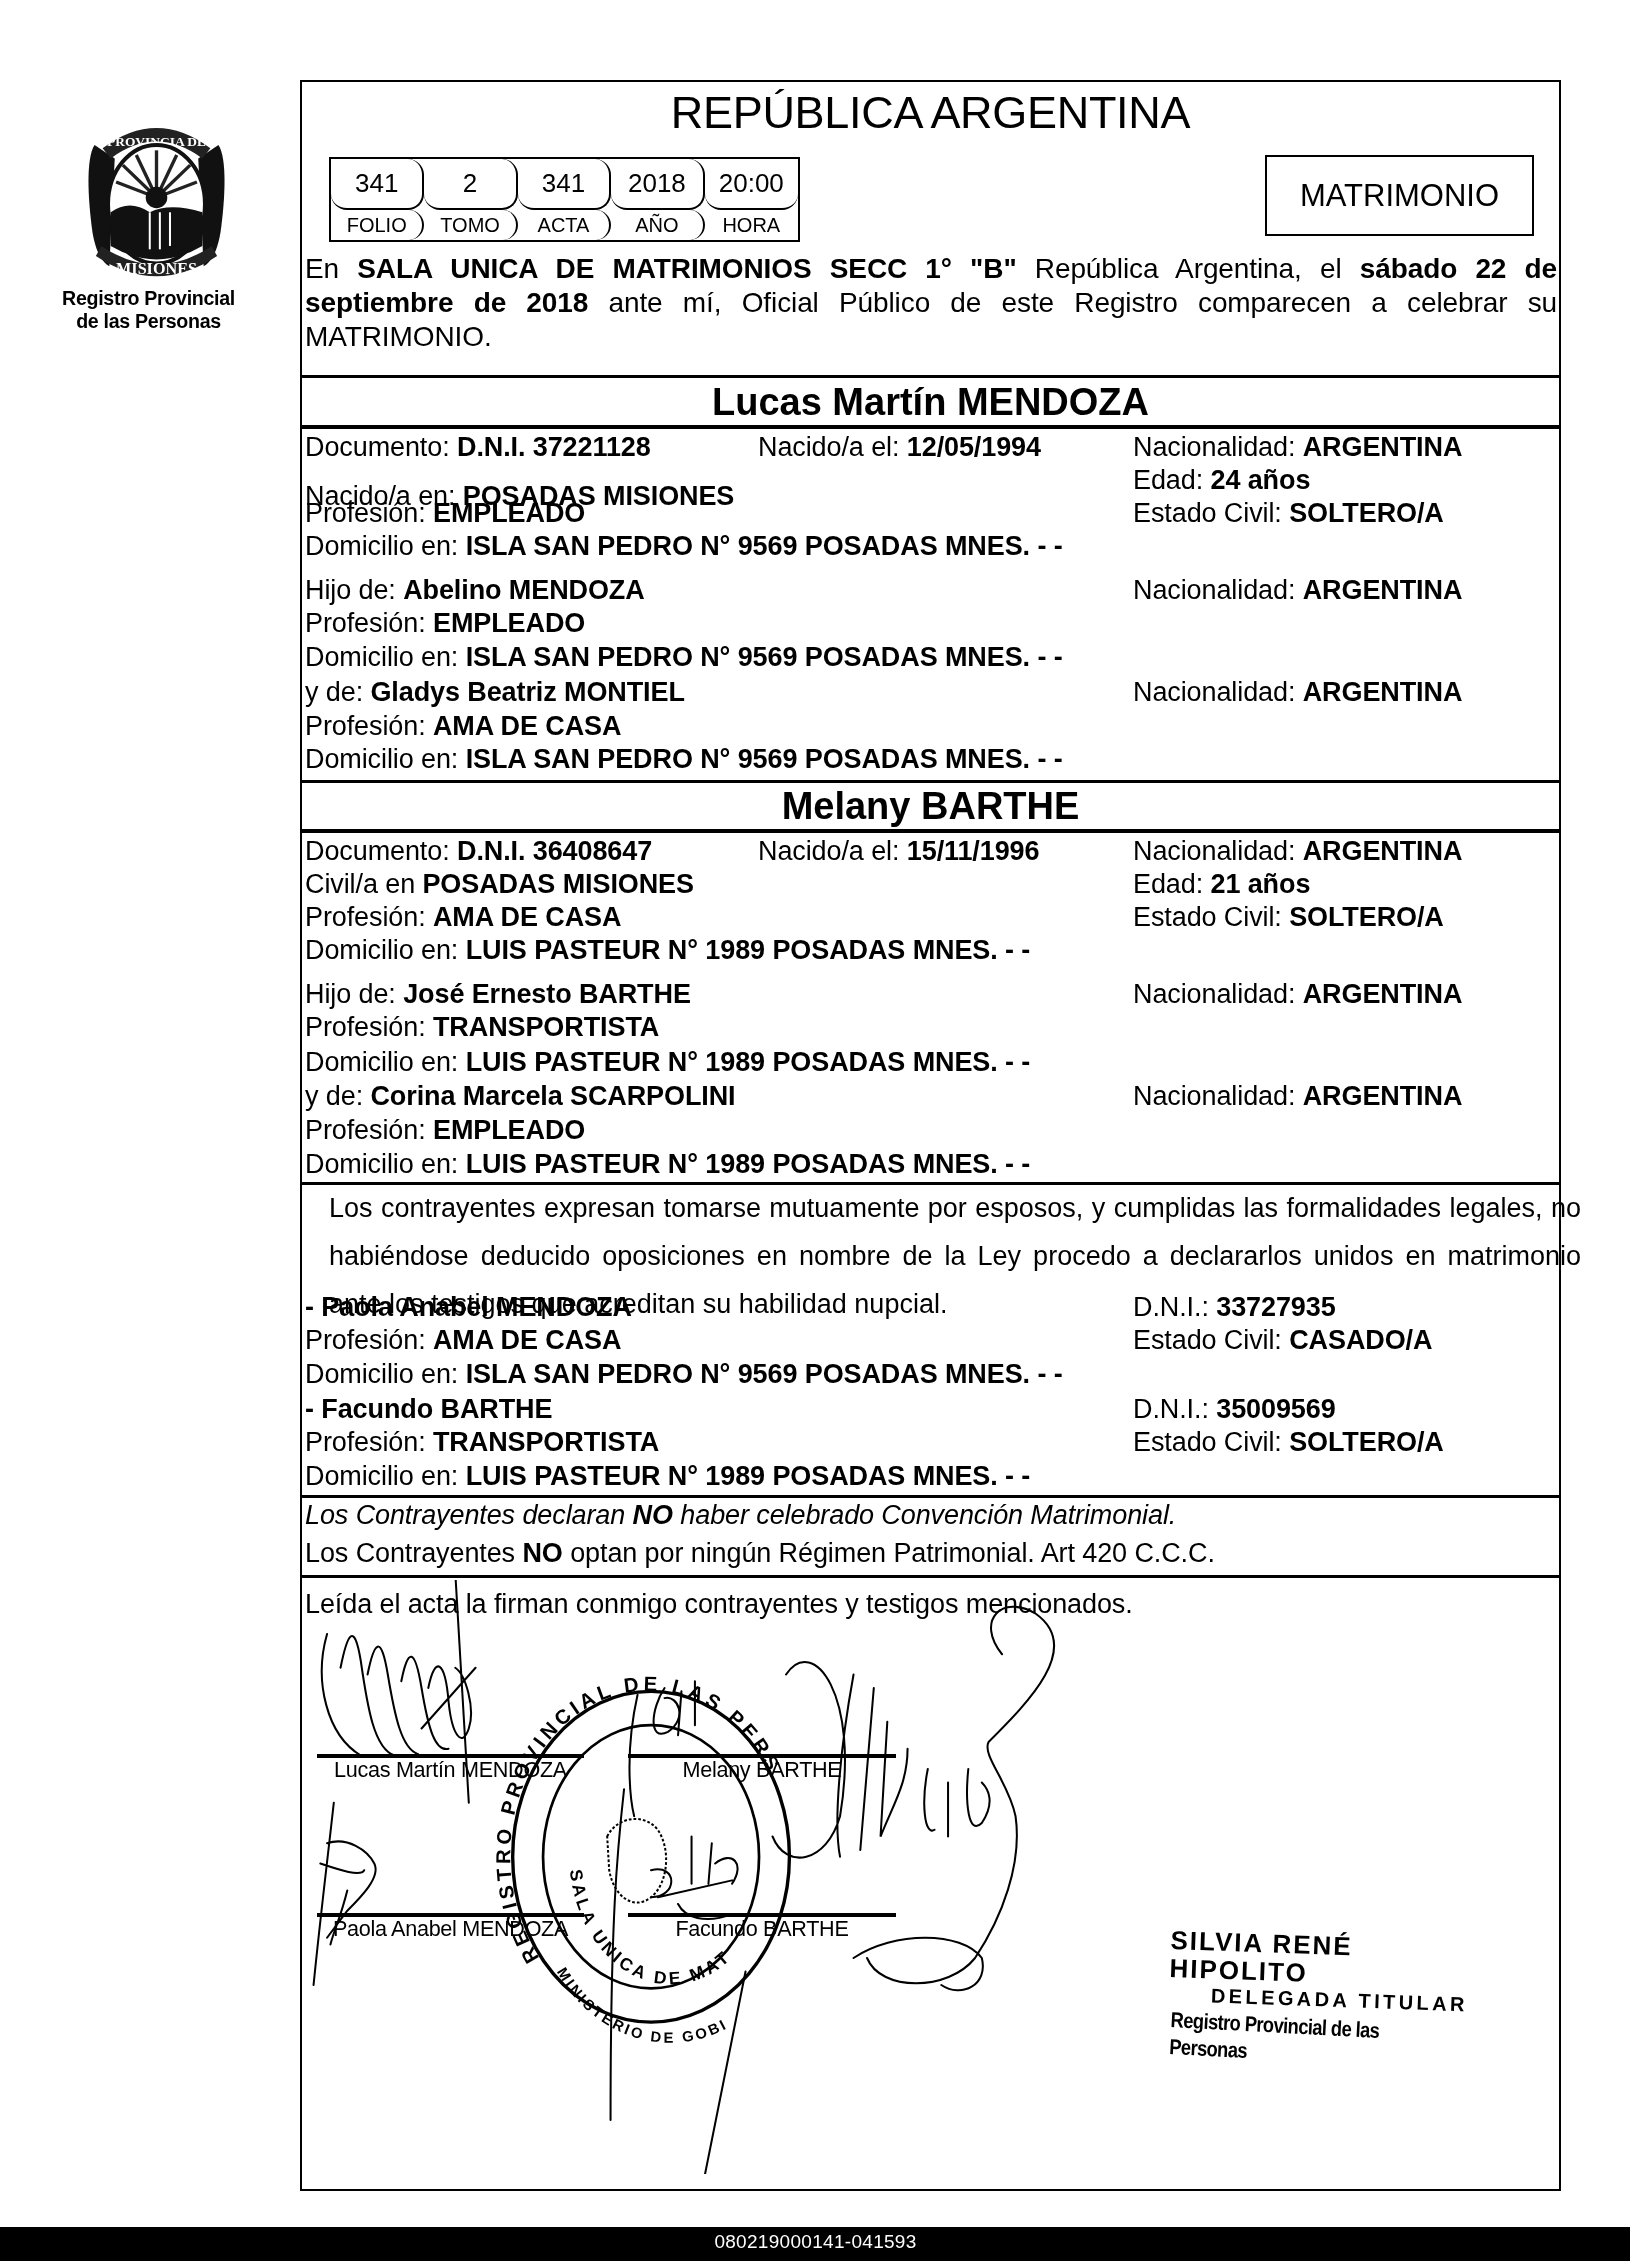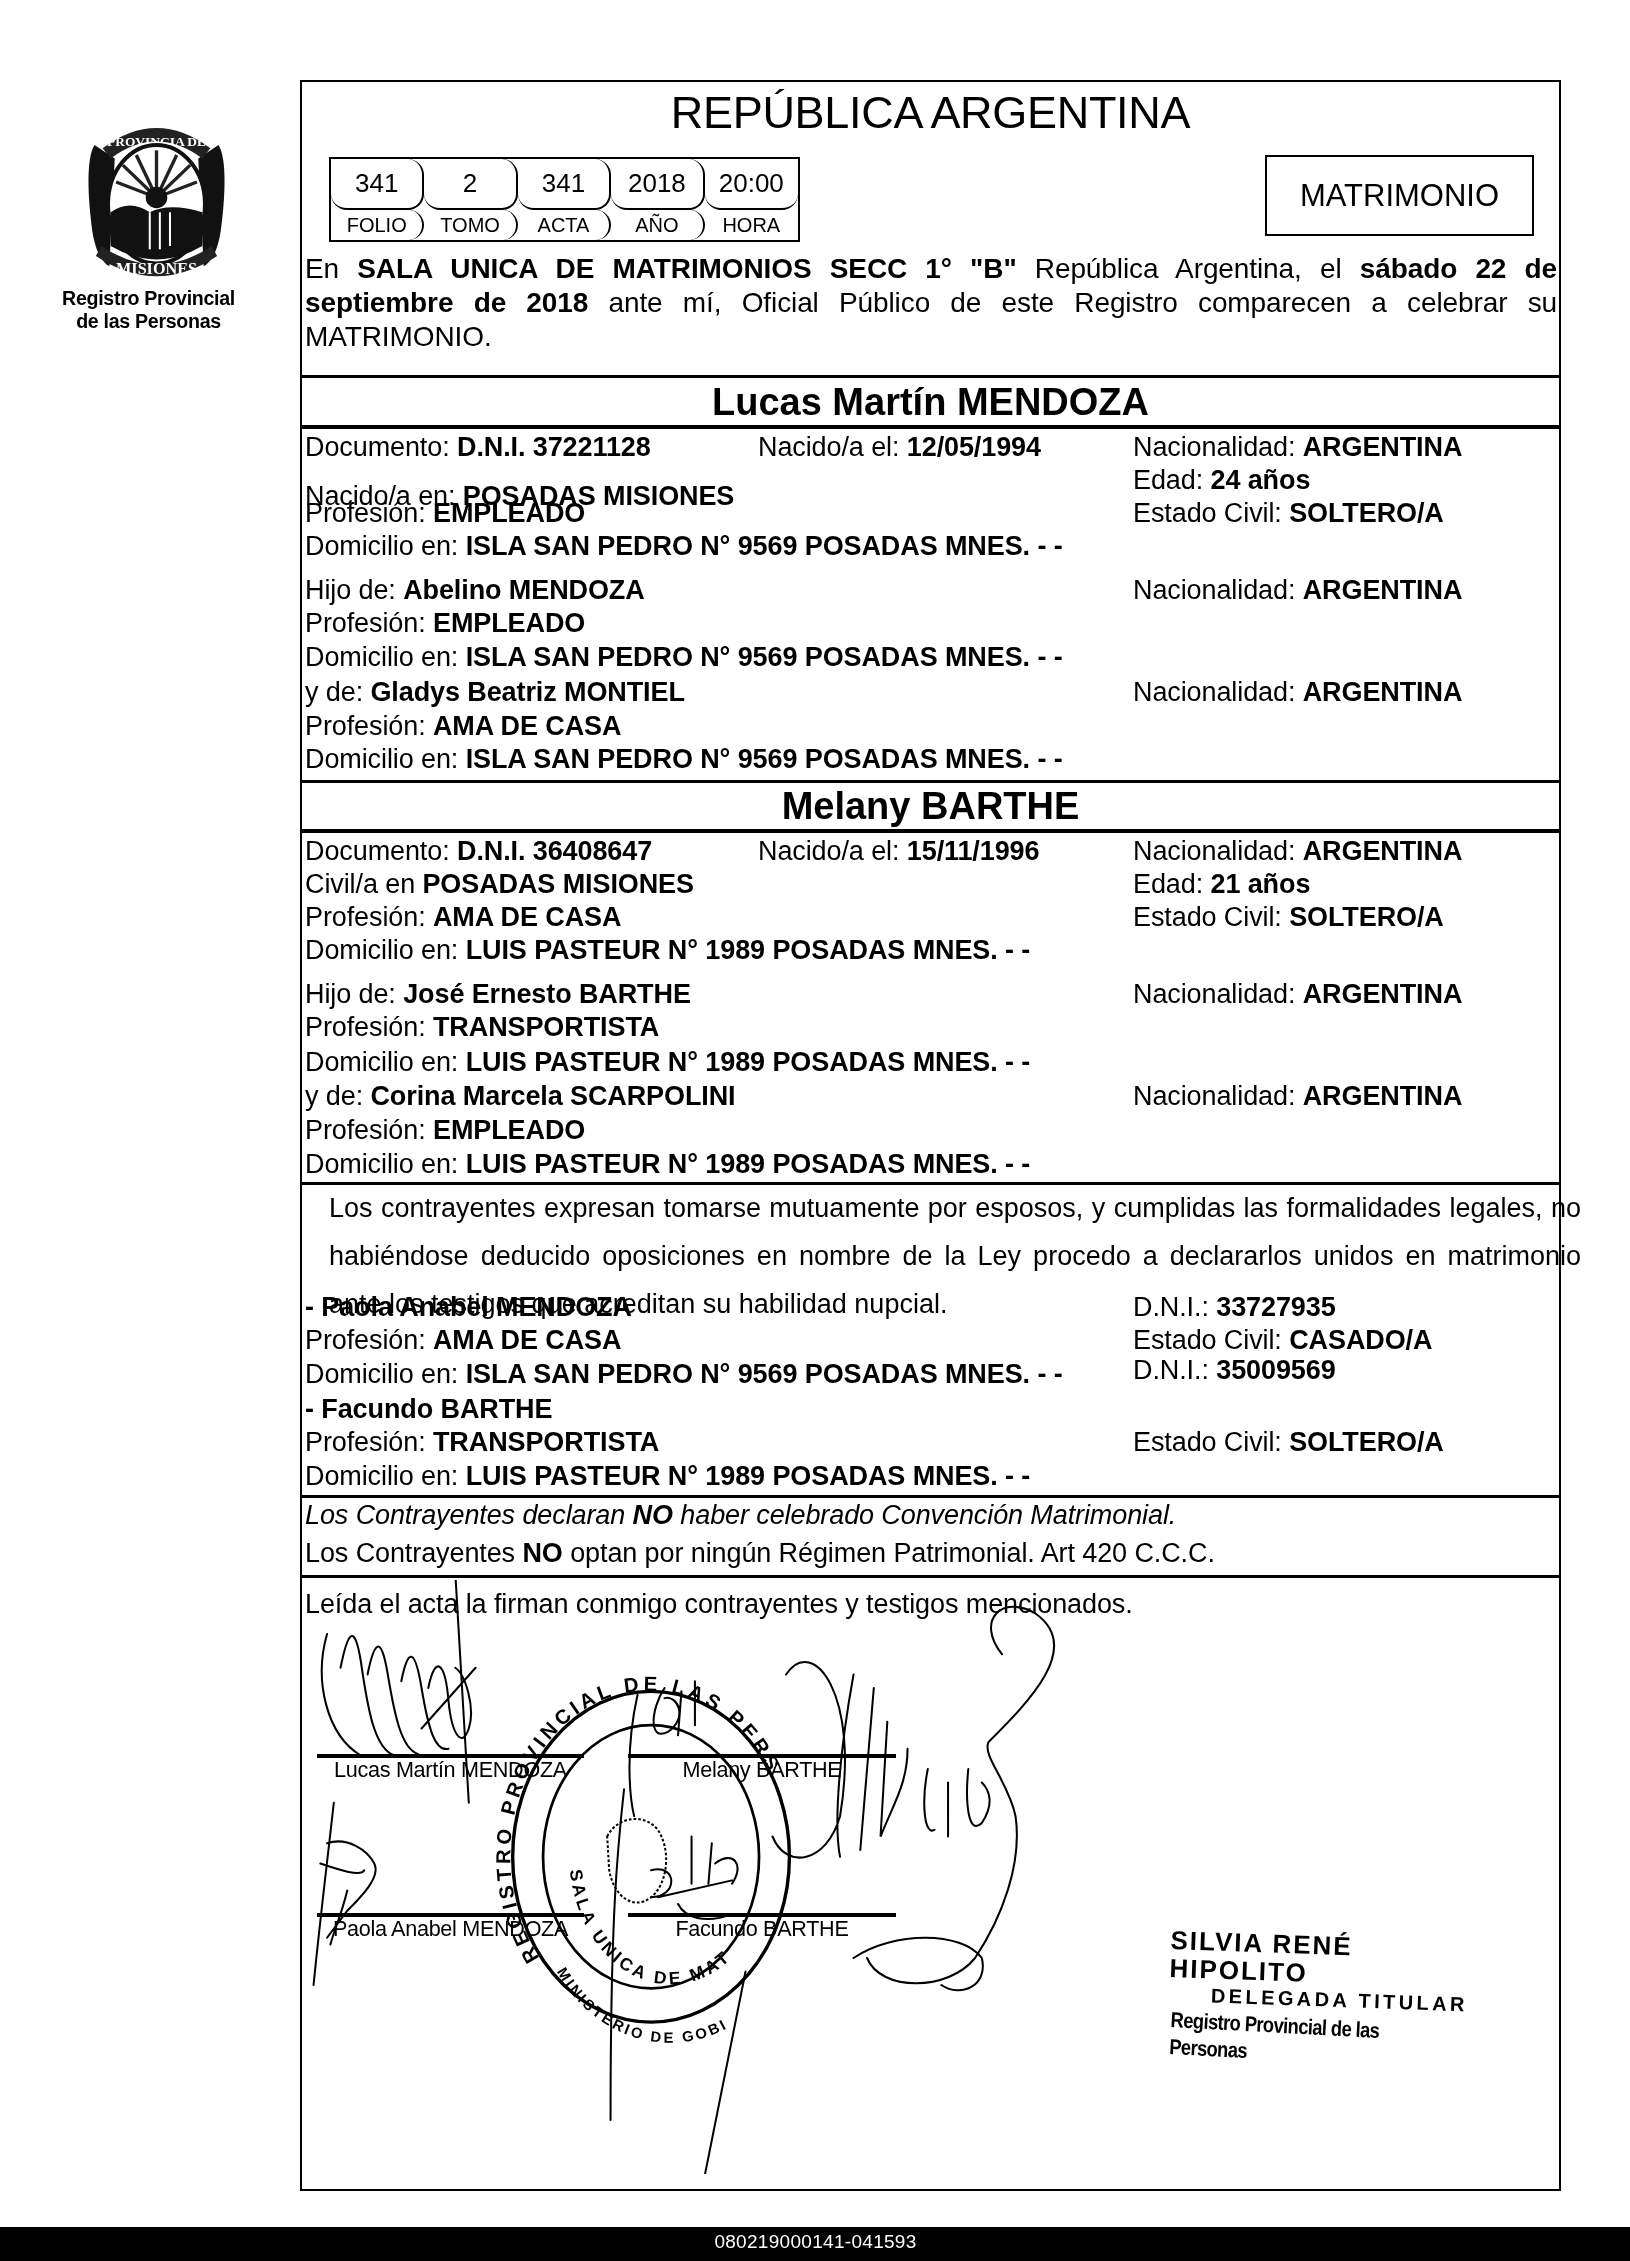--- a/index.html
+++ b/index.html
@@ -162,21 +162,21 @@
 
 <div class="hline" style="top:1182px;height:3.4px;"></div>
 <div id="declaration" class="abs">Los contrayentes expresan tomarse mutuamente por esposos, y cumplidas las formalidades legales, no habiéndose deducido oposiciones en nombre de la Ley procedo a declararlos unidos en matrimonio ante los testigos que acreditan su habilidad nupcial.</div>
 
 <div class="row c1" style="top:1291px;"><b>- Paola Anabel MENDOZA</b></div>
 <div class="row c3" style="top:1291px;"><span>D.N.I.: </span><b>33727935</b></div>
 <div class="row c1" style="top:1324px;"><span>Profesión: </span><b>AMA DE CASA</b></div>
 <div class="row c3" style="top:1324px;"><span>Estado Civil: </span><b>CASADO/A</b></div>
 <div class="row c1" style="top:1358px;"><span>Domicilio en: </span><b>ISLA SAN PEDRO N° 9569 POSADAS MNES. - -</b></div>
 <div class="row c1" style="top:1393px;"><b>- Facundo BARTHE</b></div>
-<div class="row c3" style="top:1354px;"><span>D.N.I.: </span><b>35009569</b></div>
+<div class="row c3" style="top:1393px;"><span>D.N.I.: </span><b>35009569</b></div>
 <div class="row c1" style="top:1426px;"><span>Profesión: </span><b>TRANSPORTISTA</b></div>
 <div class="row c3" style="top:1426px;"><span>Estado Civil: </span><b>SOLTERO/A</b></div>
 <div class="row c1" style="top:1460px;"><span>Domicilio en: </span><b>LUIS PASTEUR N° 1989 POSADAS MNES. - -</b></div>
 
 <div class="hline" style="top:1495px;height:3.4px;"></div>
 <div class="row c1" style="top:1499px;font-style:italic;"><span>Los Contrayentes declaran </span><b>NO</b><span> haber celebrado Convención Matrimonial.</span></div>
 <div class="row c1" style="top:1537px;"><span>Los Contrayentes </span><b>NO</b><span> optan por ningún Régimen Patrimonial. Art 420 C.C.C.</span></div>
 <div class="hline" style="top:1575px;height:3.4px;"></div>
 
 <div class="row c1" style="top:1588px;">Leída el acta la firman conmigo contrayentes y testigos mencionados.</div>

